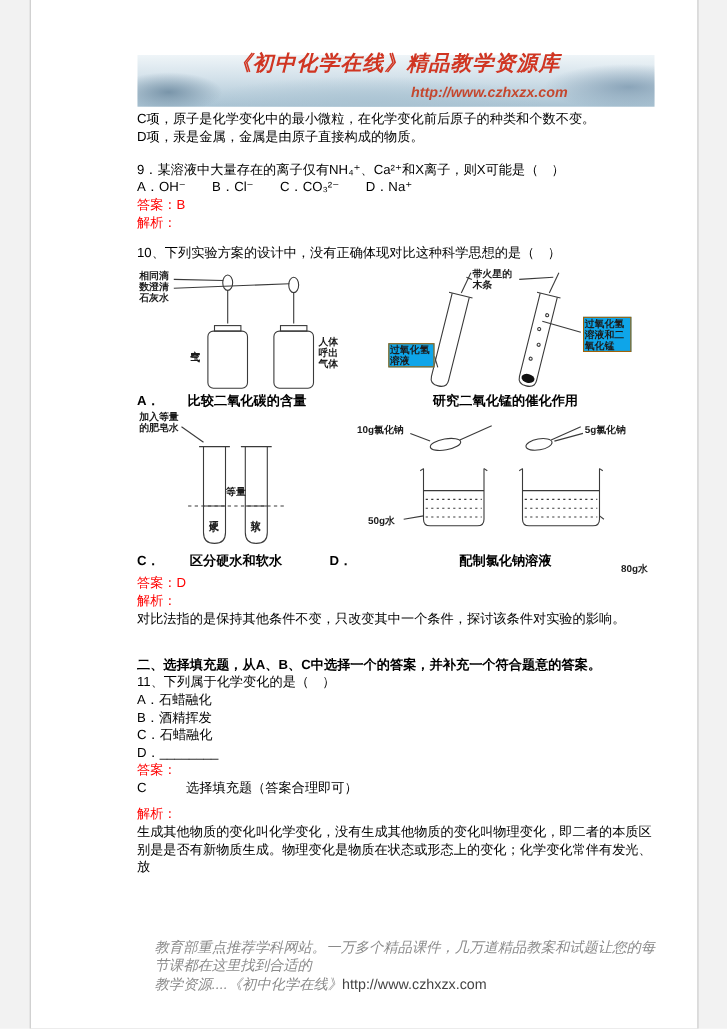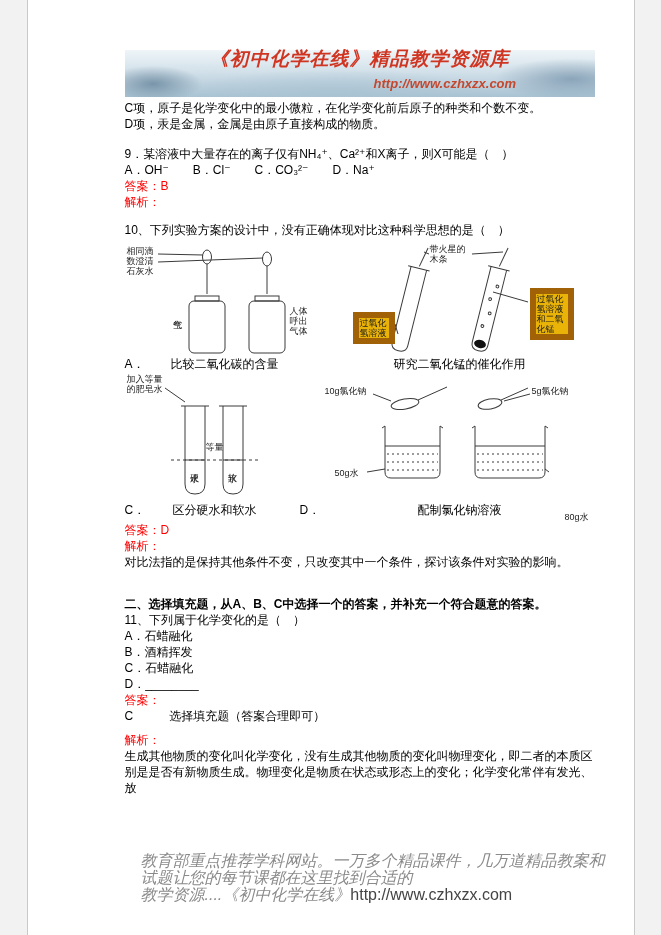--- a/index.html
+++ b/index.html
@@ -29,40 +29,40 @@
     position:absolute; top:26px; left:53%;
     font-size:13px; font-weight:bold; font-style:italic; color:#c4472e;
   }
 
   .p { margin:0; }
   .red { color:#ff0000; }
   .bold { font-weight:bold; } .gap8{height:8px;} .gap12{height:12px;} .gap14{height:14px;} .gap26{height:26px;}
 
   
   .diagrams { display:grid; grid-template-columns:200px 270px; margin-top:6px; margin-bottom:4px; }
-  .dia-cell { position:relative; display:flex; flex-direction:column; }
+  .dia-cell { position:relative; display:flex; flex-direction:column;font-weight:bold; }
   .art { position:relative; }
   .art svg { display:block; }
   .art svg path, .art svg line, .art svg rect, .art svg ellipse, .art svg circle {
     stroke:#3a3a3a; stroke-width:1; fill:none;
   }
   .art svg .fillblk { fill:#111; stroke:none; }
   .ann { position:absolute; font-size:9px; line-height:10px; color:#1c1c1c; }
-  .ann.boxed { border:6px solid #a16207; padding:0 1px; background:#eab308; }
+  .ann.boxed { border:1px solid #a16207; padding:0 1px; background:#0ea5e9; }
   .vert { writing-mode:vertical-rl; text-orientation:upright; letter-spacing:1px; }
   .cap-row { position:relative; height:16px; font-size:12px; margin-top:auto; }
   .cap-label { position:absolute; left:0; top:0; }
   .cap-label.shift { left:-25px; }
   .cap-text { position:absolute; top:0; left:50%; transform:translateX(-50%); white-space:nowrap; }
   .cap-text.at48 { left:48px; transform:none; }
 
   
   .footer {
     position:absolute; left:97px; top:852px; width:480px;
-    font-size:16px; line-height:17px; font-style:italic; color:#8a8a8a;
+    font-size:13px; line-height:17px; font-style:italic; color:#8a8a8a;
     padding-left:16px;
   }
   .footer .url { color:#444; font-style:normal; }
 </style>
 </head>
 <body>
 
 <div class="page">
   <div class="content">
 

